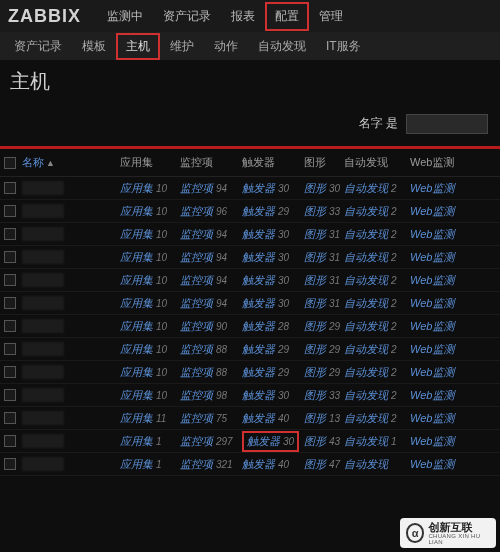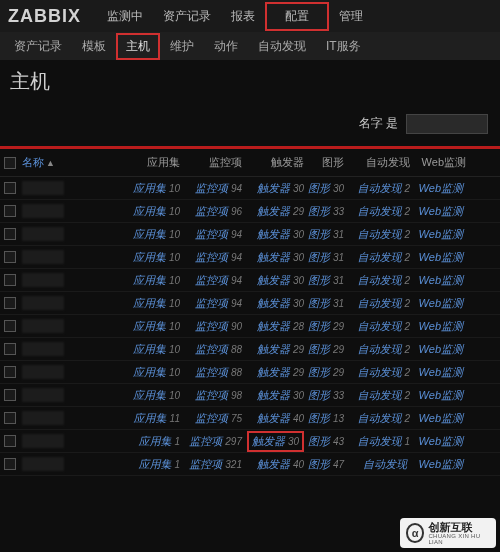--- a/index.html
+++ b/index.html
@@ -29,21 +29,21 @@
 }
 .topnav { display: flex; }
 .topnav-item {
   color: #bbb;
   padding: 6px 10px;
   font-size: 12px;
   cursor: pointer;
 }
 .topnav-item.active {
   border: 2px solid #d03030;
-  padding: 4px 18px;
+  padding: 4px 8px;
 }
 .subnav {
   background: #1f1f1f;
   height: 28px;
   display: flex;
   align-items: center;
   padding: 0 4px;
 }
 .subnav-item {
   color: #aaa;
@@ -76,21 +76,21 @@
   margin-right: 8px;
 }
 .filter-input {
   background: #2a2a2a;
   border: 1px solid #444;
   height: 20px;
   width: 82px;
   color: #ddd;
   padding: 0 4px;
 }
-.table { width: 100%; text-align: right; }
+.table { width: 100%; }
 .thead {
   display: flex;
   align-items: center;
   height: 28px;
   border-bottom: 1px solid #222;
 }
 .th, .td { font-size: 11px; color: #888; }
 .th { color: #9a9a9a; }
 .th.name, .td.name { width: 120px; padding-left: 4px; display: flex; align-items: center; }
 .th.app, .td.app { width: 60px; }

